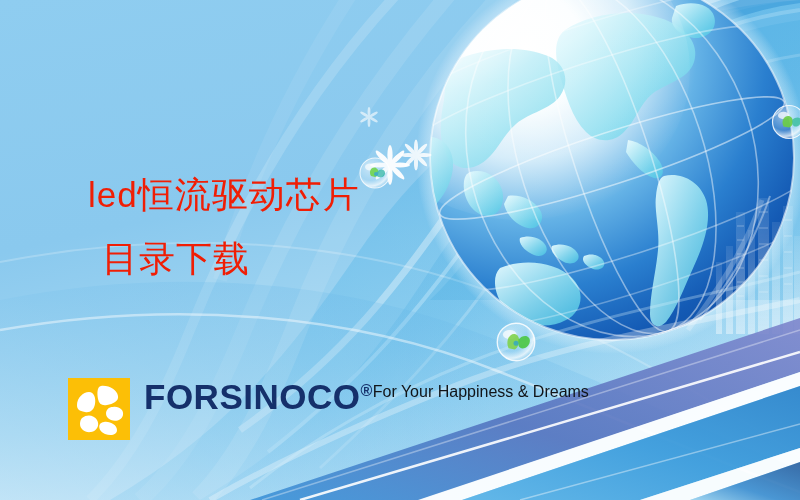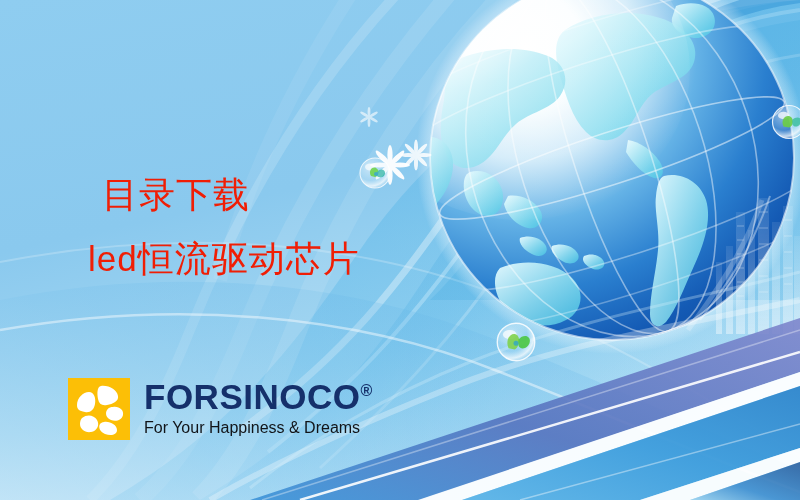--- a/index.html
+++ b/index.html
@@ -61,21 +61,21 @@
     width: 62px;
     height: 62px;
     background: #fcbf06;
     position: relative;
     flex: 0 0 auto;
   }
   .logo-mark svg { display: block; }
   .logo-text {
     margin-left: 14px;
     display: flex;
-    flex-direction: column;
+    flex-direction: row;
     justify-content: flex-start;
     padding-top: 1px;
   }
   .logo-wordmark {
     color: #15306b;
     font-family: "Liberation Sans", sans-serif;
     font-weight: bold;
     font-size: 35px;
     line-height: 36px;
     letter-spacing: 0.5px;
@@ -387,24 +387,24 @@
       </g>
 
       <g>
         <path d="M520,-20 C430,70 350,190 300,320 C270,398 240,460 200,500" stroke="#ffffff" stroke-opacity="0.1" stroke-width="22" fill="none"></path>
         <path d="M360,-20 C300,70 250,170 220,280" stroke="#ffffff" stroke-opacity="0.07" stroke-width="14" fill="none"></path>
       </g>
     </g>
   </svg>
 
   <div class="headline">
-    <div class="headline-line line2">目录下载</div>
     <div class="headline-line line1">
       <span class="latin-part">led</span><span>恒流驱动芯片</span>
     </div>
+    <div class="headline-line line2">目录下载</div>
   </div>
 
   <div class="logo-lockup">
     <div class="logo-mark">
       <svg width="62" height="62" viewBox="0 0 62 62">
         <g fill="#ffffff">
           <path d="M33,8 C41,7 49,12 50,18 C51,23 45,26 39,27 C34,28 31,26 30,21 C29,15 29,9 33,8 Z"></path>
           <path d="M9,27 C9,20 15,14 21,14 C26,14 28,20 27,26 C26,32 22,35 17,34 C11,33 9,31 9,27 Z"></path>
           <path d="M45,29 C51,28 56,32 55,37 C54,42 48,44 43,42 C38,40 37,35 39,32 C41,29 43,29 45,29 Z"></path>
           <path d="M14,40 C19,36 26,37 29,42 C32,47 29,53 23,54 C17,55 12,51 12,46 C12,43 13,41 14,40 Z"></path>

